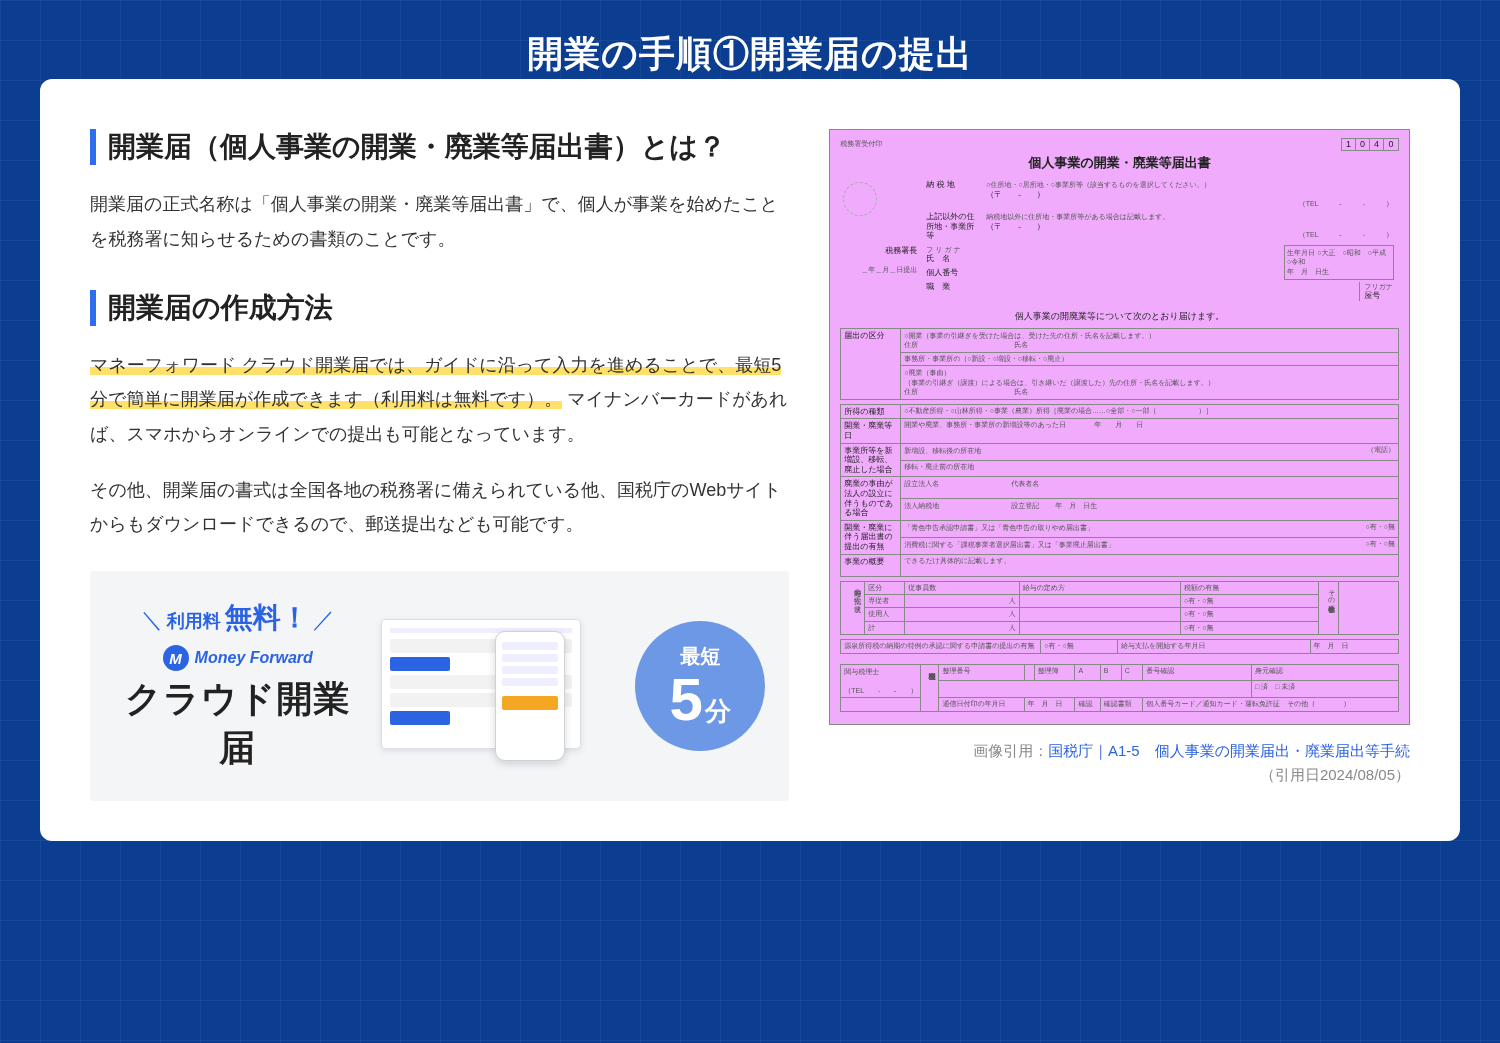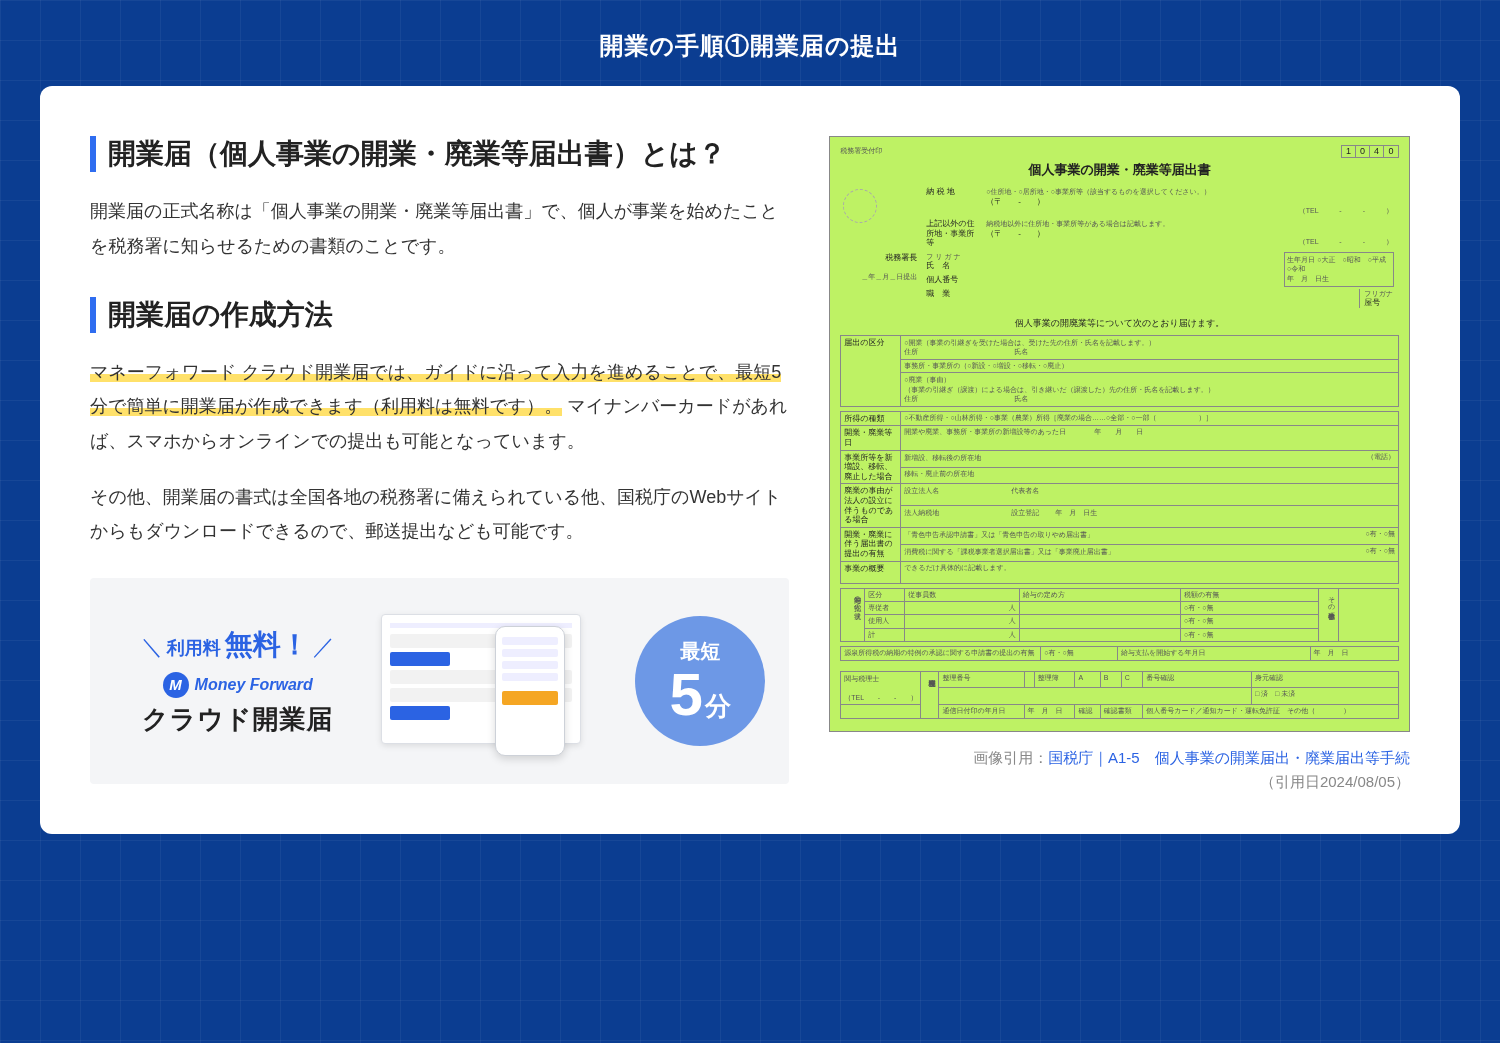--- a/index.html
+++ b/index.html
@@ -11,23 +11,22 @@
   background-size: 40px 40px;
   font-family: "Hiragino Kaku Gothic ProN", "Yu Gothic", Meiryo, sans-serif;
   width: 1500px;
   min-height: 1043px;
   padding: 30px 40px 40px;
   color: #333;
 }
 .page-title {
   color: #fff;
   text-align: center;
-  font-size: 24px;
+  font-size: 36px;
   font-weight: 700;
-  margin-bottom: 24px;
   letter-spacing: 1px;
 }
 .card {
   background: #fff;
   border-radius: 12px;
   padding: 50px 50px 40px;
   display: flex;
   gap: 40px;
 }
 .left-col {
@@ -94,21 +93,21 @@
   margin-bottom:4px;
 }
 .mf-logo-icon {
   width:26px;height:26px;border-radius:50%;
   background:#2b63e3;color:#fff;font-weight:700;
   display:flex;align-items:center;justify-content:center;
   font-style:italic;font-size:15px;
 }
 .mf-logo-text { color:#2b63e3; font-size:16px; font-weight:700; font-style:italic; }
 .promo-product {
-  font-size:26px; font-weight:700; color:#222; letter-spacing:1px;
+  font-size:36px; font-weight:700; color:#222; letter-spacing:1px;
 }
 .promo-mock {
   flex:1; position:relative; height:150px;
 }
 .mock-browser {
   position:absolute; left:0; top:8px; width:200px; height:130px;
   background:#fff; border:1px solid #dcdfe5; border-radius:4px;
   box-shadow:0 2px 6px rgba(0,0,0,.1);
   padding:8px; font-size:6px; color:#888;
 }
@@ -129,21 +128,21 @@
   display:flex;flex-direction:column;align-items:center;justify-content:center;
   flex-shrink:0;
 }
 .promo-badge .t1{font-size:20px;font-weight:700;}
 .promo-badge .t2{font-size:60px;font-weight:700;line-height:1;display:flex;align-items:baseline;}
 .promo-badge .t2 .min{font-size:26px;margin-left:2px;}
 
 
 .form-doc {
   width: 100%;
-  background:#bef264;
+  background:#f0abfc;
   border:1px solid #888;
   font-size:9px;
   color:#222;
   padding:8px 10px 12px;
   line-height:1.2;
 }
 .form-doc table{width:100%;border-collapse:collapse;}
 .form-doc td,.form-doc th{border:1px solid #888;padding:2px 3px;font-size:8px;vertical-align:top;}
 .form-doc .noborder td,.form-doc .noborder th{border:none;}
 .form-doc .title{font-size:13px;font-weight:600;text-align:center;margin:4px 0 6px;}

